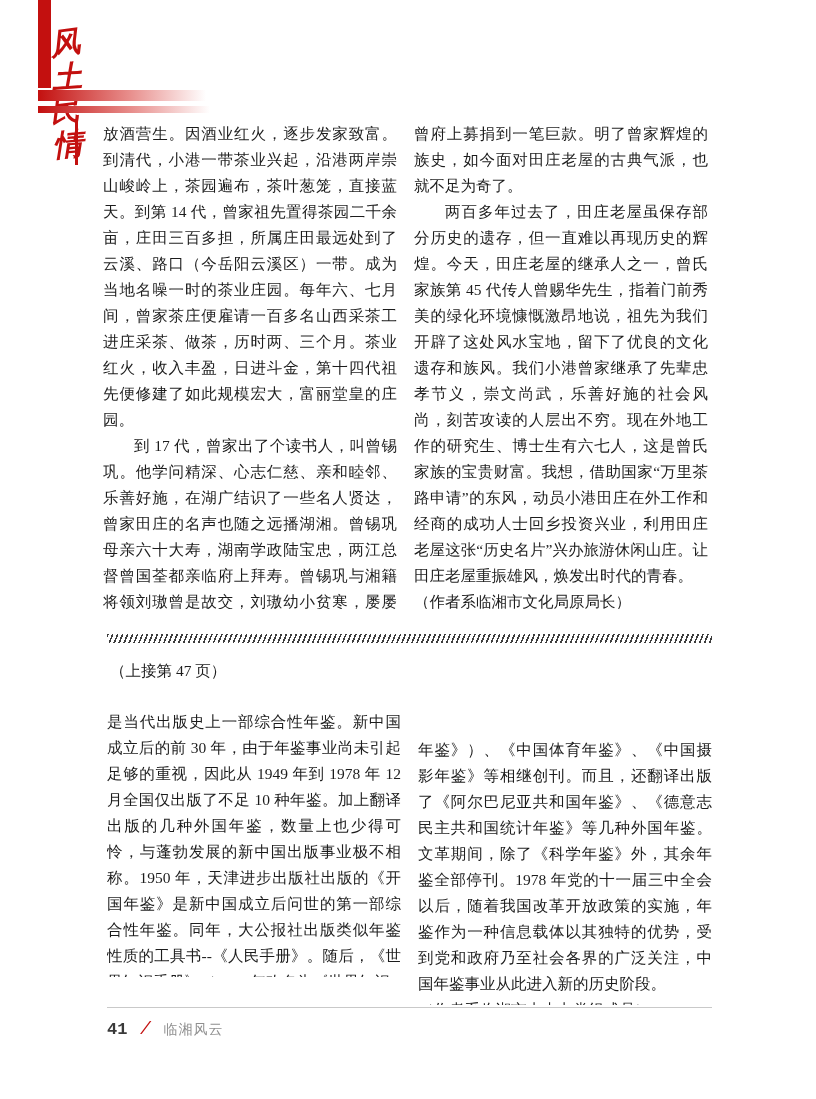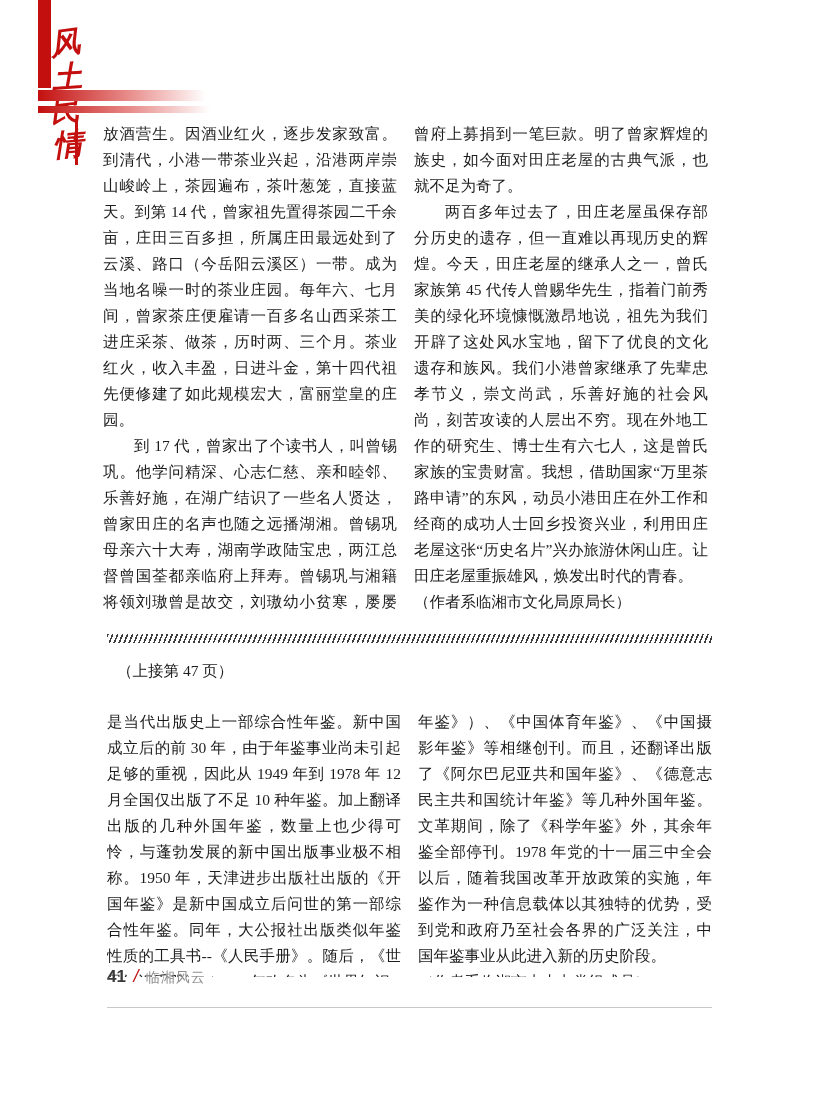--- a/index.html
+++ b/index.html
@@ -67,36 +67,36 @@
 
   .divider {
     position: absolute; left: 107px; top: 634px;
     width: 605px; height: 9px;
     background: repeating-linear-gradient(112deg,
       #3c3c3c 0, #3c3c3c 1.6px,
       transparent 1.6px, transparent 4.6px);
   }
 
   .cont-note {
-    position: absolute; left: 117px; top: 658px;
+    position: absolute; left: 110px; top: 658px;
     font-size: 15.5px; line-height: 26px;
   }
 
   .a2c1 { left: 107px; top: 709px; height: 268px; overflow: hidden; }
-  .a2c2 { left: 418px; top: 709px; height: 268px; overflow: hidden; }
+  .a2c2 { left: 418px; top: 737px; height: 268px; overflow: hidden; }
 
   
   .footer-rule {
     position: absolute; left: 107px; top: 1007px;
     width: 605px; height: 0;
     border-top: 1px solid #c9c9c9;
   }
   .footer {
-    position: absolute; left: 107px; top: 966px;
-    font-family: Liberation Sans, sans-serif;
+    position: absolute; left: 107px; top: 1019px;
+    font-family: Liberation Mono, monospace;
     white-space: nowrap;
   }
   .footer .num  { font-size: 17px; font-weight: bold; color: #3a3a3a; }
   .footer .slash{ font-size: 18px; font-style: italic; color: #c3100f; margin: 0 3px; }
   .footer .sec  { font-size: 14px; color: #8f8f8f; letter-spacing: 1px; }
 </style>
 </head>
 <body>
 
 <div class="page">

